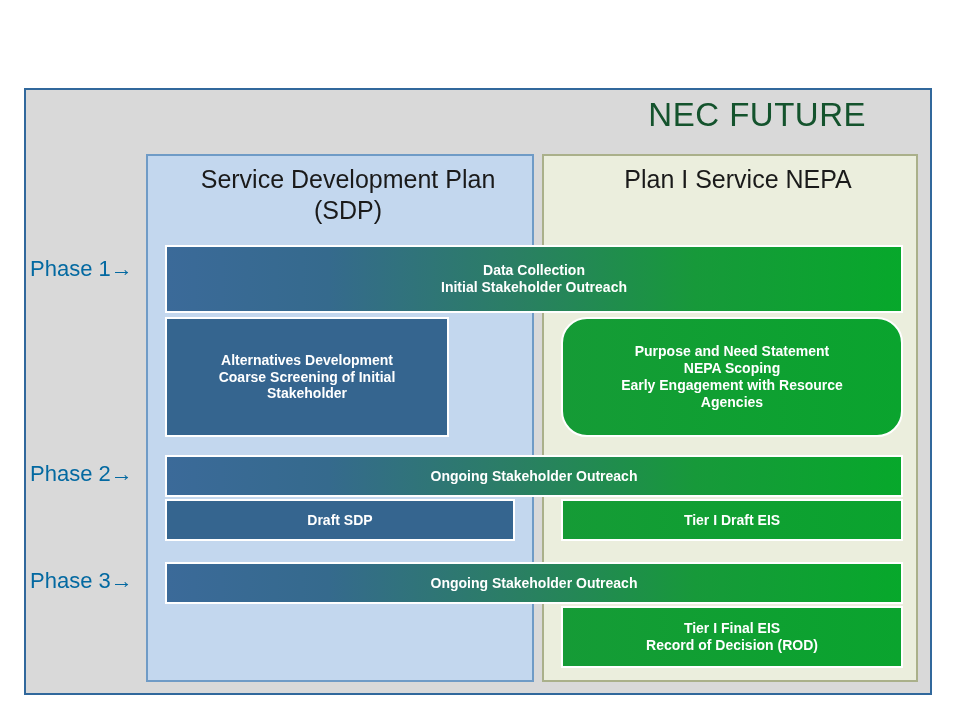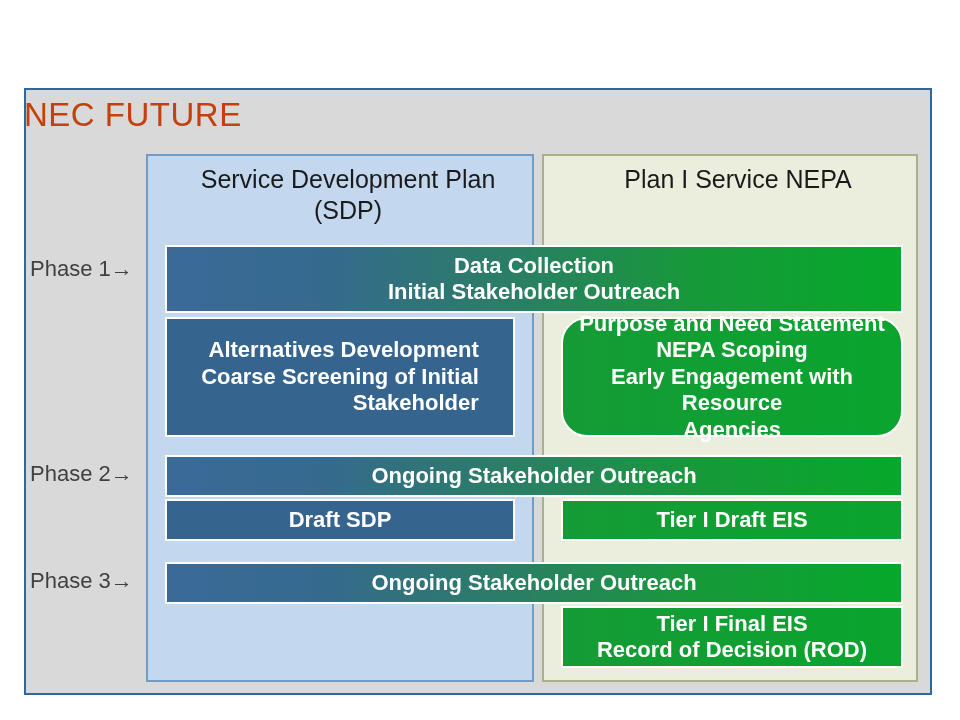--- a/index.html
+++ b/index.html
@@ -30,23 +30,23 @@
     background: #d9d9d9;
     border: 2px solid #31689c;
     box-sizing: border-box;
   }
 
   .diagram-title {
     position: absolute;
     left: 24px;
     top: 96px;
     width: 842px;
-    text-align: left;
+    text-align: right;
     font-size: 33px;
-    color: #c2410c;
+    color: #14532d;
     letter-spacing: 0.5px;
   }
 
   
   .col-panel {
     position: absolute;
     box-sizing: border-box;
     border: 2px solid #7f9fbf;
   }
   .col-sdp {
@@ -74,42 +74,42 @@
     font-size: 25px;
     color: #1a1a1a;
     line-height: 1.22;
     padding-left: 8px;
   }
 
   
   .phase-label {
     position: absolute;
     font-size: 22px;
-    color: #404040;
+    color: #0369a1;
     white-space: nowrap;
   }
   .phase-1 { left: 30px; top: 256px; }
   .phase-2 { left: 30px; top: 461px; }
   .phase-3 { left: 30px; top: 568px; }
   .phase-arrow {
     font-size: 22px;
     vertical-align: baseline;
   }
 
   
   .box {
     position: absolute;
     box-sizing: border-box;
     border: 2px solid #ffffff;
     color: #ffffff;
     display: flex;
     align-items: center;
     justify-content: center;
     text-align: center;
-    font-size: 22px;
+    font-size: 14px;
     font-weight: bold;
     line-height: 1.2;
     padding: 19px 6px;
   }
   .blue-solid {
     background: #35658f;
   }
   .green-solid {
     background: linear-gradient(to right, #159b36, #0aa42e);
   }
@@ -120,23 +120,22 @@
   
   .box-data-collection {
     left: 165px;
     top: 245px;
     width: 738px;
     height: 68px;
   }
   .box-alternatives {
     left: 165px;
     top: 317px;
-    width: 350px;
+    width: 284px;
     height: 120px;
-    text-align: right;
   }
   .box-purpose-need {
     left: 561px;
     top: 317px;
     width: 342px;
     height: 120px;
     border-radius: 26px;
   }
 
   

